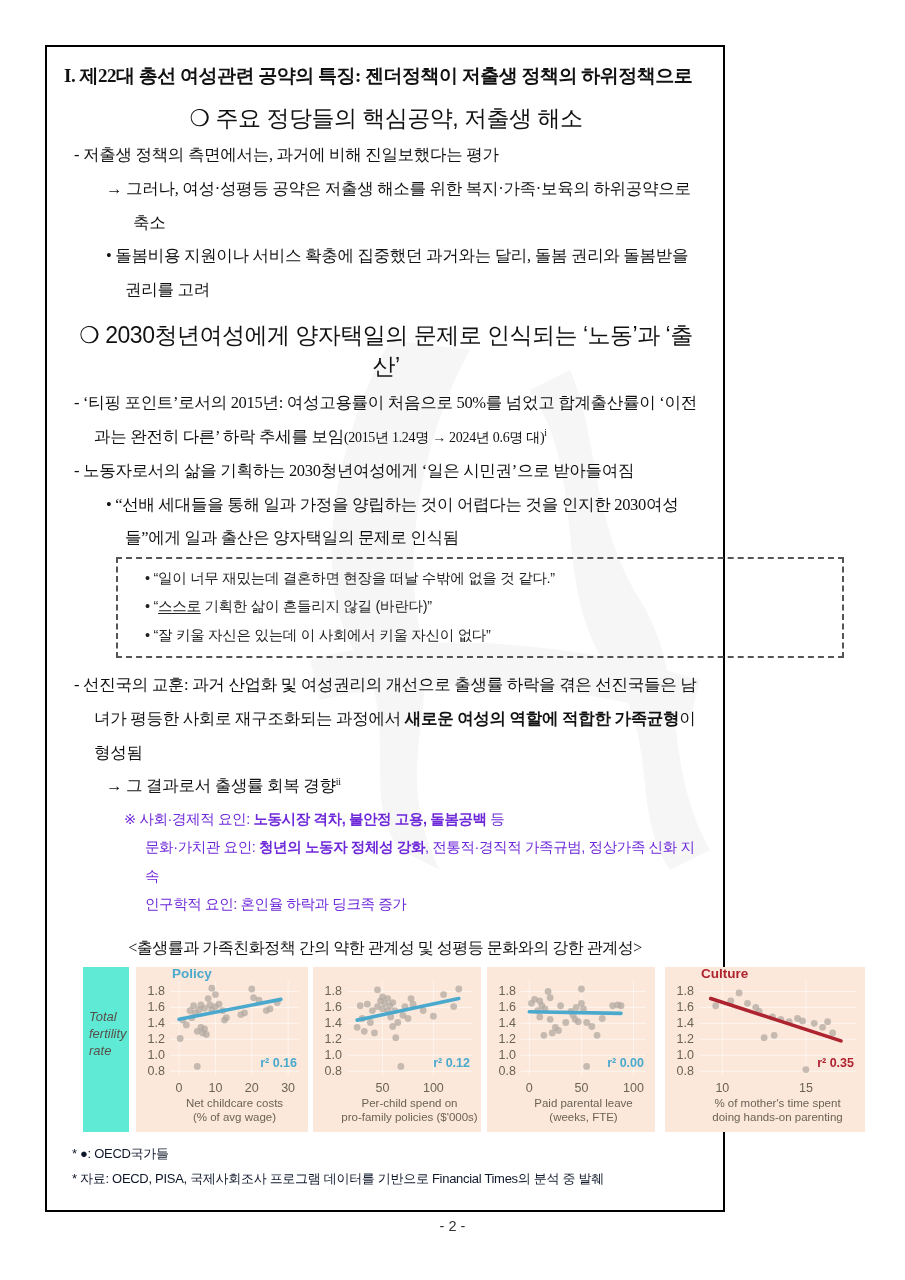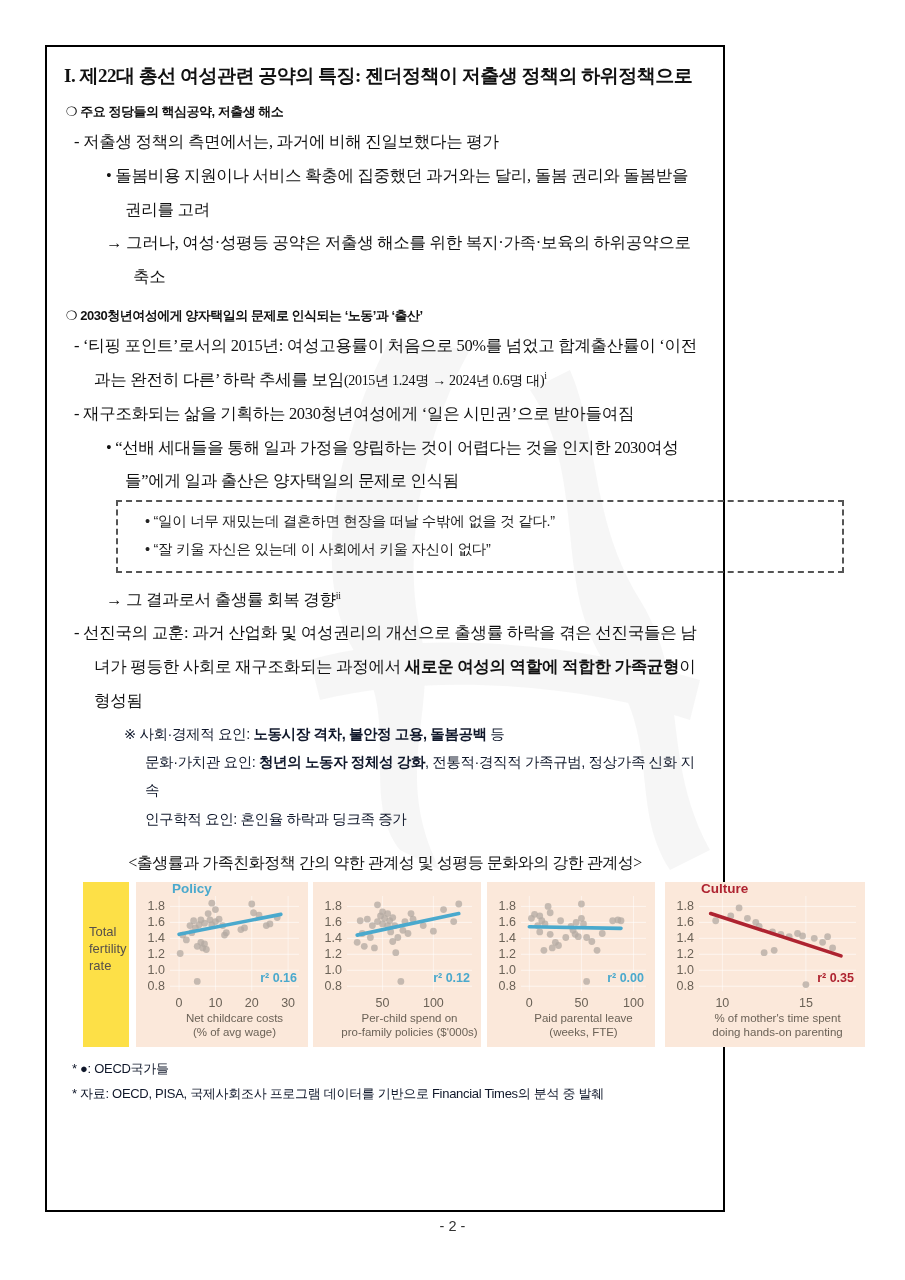--- a/index.html
+++ b/index.html
@@ -9,48 +9,48 @@
     color:#111;overflow:hidden;
   }
   .frame{
     position:absolute;left:45px;top:45px;width:680px;height:1167px;
     border:2px solid #000;box-sizing:border-box;padding:14px 17px 10px 17px;
     background:transparent;
   }
   .watermark{position:absolute;left:270px;top:330px;z-index:0;opacity:.07;pointer-events:none;}
   .content{position:relative;z-index:1;}
   .doc-title{font-weight:bold;font-size:19px;letter-spacing:-.5px;margin:2px 0 14px 0;}
-  .heading{font-weight:bold;font-size:13px;letter-spacing:-.5px;margin:13px 0 4px 2px;
-    font-family:"Liberation Sans","DejaVu Sans",sans-serif;}
+  .heading{font-weight:normal;font-size:23px;letter-spacing:-.5px;margin:13px 0 4px 2px;
+    font-family:"Liberation Sans","DejaVu Sans",sans-serif;text-align:center;}
   .line{font-size:16.5px;line-height:2.05;letter-spacing:-.3px;}
   .line-dash{margin-left:10px;padding-left:20px;text-indent:-20px;}
   .line-dot{margin-left:42px;padding-left:19px;text-indent:-19px;}
   .line-arrow{margin-left:42px;padding-left:27px;text-indent:-27px;}
   .paren-small{font-size:14px;}
   sup{font-size:10px;}
   b.seg{font-weight:bold;}
   .ubox{
     margin:2px 0 10px 52px;width:700px;border:2px dashed #555;
     padding:5px 14px 7px 10px;font-family:"Liberation Sans","DejaVu Sans",sans-serif;
     font-size:14.5px;line-height:1.95;letter-spacing:-.3px;color:#222;
   }
   .ubox .q{padding-left:30px;text-indent:-13px;}
   .ubox .hdr{padding-left:4px;}
   .ubox u{text-underline-offset:2px;}
   .factors{
     margin:2px 0 2px 60px;font-family:"Liberation Sans","DejaVu Sans",sans-serif;
-    font-size:14.5px;line-height:1.95;letter-spacing:-.4px;color:#0f172a;
+    font-size:14.5px;line-height:1.95;letter-spacing:-.4px;color:#6d28d9;
   }
   .factors .f-sub{margin-left:21px;}
   .chart-caption{text-align:center;font-size:16px;letter-spacing:-.5px;margin:20px 0 8px 0;}
   .chart-row{display:flex;margin-left:19px;align-items:stretch;}
   .y-strip{
-    width:46px;height:165px;background:#fde047;flex:none;
+    width:46px;height:165px;background:#5eead4;flex:none;
     font-family:"Liberation Sans","DejaVu Sans",sans-serif;
-    font-size:13px;line-height:1.3;color:#57504a;padding:42px 2px 0 6px;box-sizing:border-box;
+    font-size:13px;line-height:1.3;color:#57504a;padding:42px 2px 0 6px;box-sizing:border-box;font-style:italic;
   }
   .panel{height:165px;background:#fbe8da;flex:none;position:relative;}
   .gap{flex:none;width:7px;}
   .notes{margin:10px 0 0 8px;font-family:"Liberation Sans","DejaVu Sans",sans-serif;
     font-size:13px;line-height:1.9;letter-spacing:-.3px;color:#0f172a;}
   .conclusion{margin:20px 0 0 2px;font-weight:bold;font-size:17.5px;letter-spacing:-.5px;}
   .page-num{position:absolute;left:0;width:905px;top:1218px;text-align:center;
     font-size:14.5px;font-family:"Liberation Sans","DejaVu Sans",sans-serif;color:#333;}
 </style>
 </head>
@@ -64,35 +64,36 @@
   </g>
 </svg>
 
 <div class="frame">
   <div class="content">
 
     <div class="doc-title">I. 제22대 총선 여성관련 공약의 특징: 젠더정책이 저출생 정책의 하위정책으로</div>
 
     <div class="heading">❍ 주요 정당들의 핵심공약, 저출생 해소</div>
     <div class="line line-dash"><span>-</span> <span>저출생 정책의 측면에서는, 과거에 비해 진일보했다는 평가</span></div>
+    <div class="line line-arrow"><span>→</span> <span>그러나, 여성·성평등 공약은 저출생 해소를 위한 복지·가족·보육의 하위공약으로 축소</span></div>
     <div class="line line-dot"><span>•</span> <span>돌봄비용 지원이나 서비스 확충에 집중했던 과거와는 달리, 돌봄 권리와 돌봄받을 권리를 고려</span></div>
-    <div class="line line-arrow"><span>→</span> <span>그러나, 여성·성평등 공약은 저출생 해소를 위한 복지·가족·보육의 하위공약으로 축소</span></div>
 
     <div class="heading">❍ 2030청년여성에게 양자택일의 문제로 인식되는 ‘노동’과 ‘출산’</div>
     <div class="line line-dash"><span>-</span> <span>‘티핑 포인트’로서의 2015년: 여성고용률이 처음으로 50%를 넘었고 합계출산률이 ‘이전과는 완전히 다른’ 하락 추세를 보임</span><span class="paren-small">(2015년 1.24명 → 2024년 0.6명 대)</span><sup>i</sup></div>
-    <div class="line line-dash"><span>-</span> <span>재구조화되는 삶을 기획하는 2030청년여성에게 ‘일은 시민권’으로 받아들여짐</span></div>
+    <div class="line line-dash"><span>-</span> <span>노동자로서의 삶을 기획하는 2030청년여성에게 ‘일은 시민권’으로 받아들여짐</span></div>
     <div class="line line-dot"><span>•</span> <span>“선배 세대들을 통해 일과 가정을 양립하는 것이 어렵다는 것을 인지한 2030여성들”에게 일과 출산은 양자택일의 문제로 인식됨</span></div>
 
     <div class="ubox">
       <div class="q"><span>•</span> <span>“일이 너무 재밌는데 결혼하면 현장을 떠날 수밖에 없을 것 같다.”</span></div>
+      <div class="q"><span>•</span> <span>“</span><u>스스로</u><span> 기획한 삶이 흔들리지 않길 (바란다)”</span></div>
       <div class="q"><span>•</span> <span>“잘 키울 자신은 있는데 이 사회에서 키울 자신이 없다”</span></div>
     </div>
 
+    <div class="line line-dash"><span>-</span> <span>선진국의 교훈: 과거 산업화 및 여성권리의 개선으로 출생률 하락을 겪은 선진국들은 남녀가 평등한 사회로 재구조화되는 과정에서 </span><b class="seg">새로운 여성의 역할에 적합한 가족균형</b><span>이 형성됨</span></div>
     <div class="line line-arrow"><span>→</span> <span>그 결과로서 출생률 회복 경향</span><sup>ii</sup></div>
-    <div class="line line-dash"><span>-</span> <span>선진국의 교훈: 과거 산업화 및 여성권리의 개선으로 출생률 하락을 겪은 선진국들은 남녀가 평등한 사회로 재구조화되는 과정에서 </span><b class="seg">새로운 여성의 역할에 적합한 가족균형</b><span>이 형성됨</span></div>
 
     <div class="factors">
       <div><span>※</span> <span>사회·경제적 요인: </span><b class="seg">노동시장 격차, 불안정 고용, 돌봄공백</b><span> 등</span></div>
       <div class="f-sub"><span>문화·가치관 요인: </span><b class="seg">청년의 노동자 정체성 강화</b><span>, 전통적·경직적 가족규범, 정상가족 신화 지속</span></div>
       <div class="f-sub">인구학적 요인: 혼인율 하락과 딩크족 증가</div>
     </div>
 
     <div class="chart-caption">&lt;출생률과 가족친화정책 간의 약한 관계성 및 성평등 문화와의 강한 관계성&gt;</div>
 
     <div class="chart-row">

